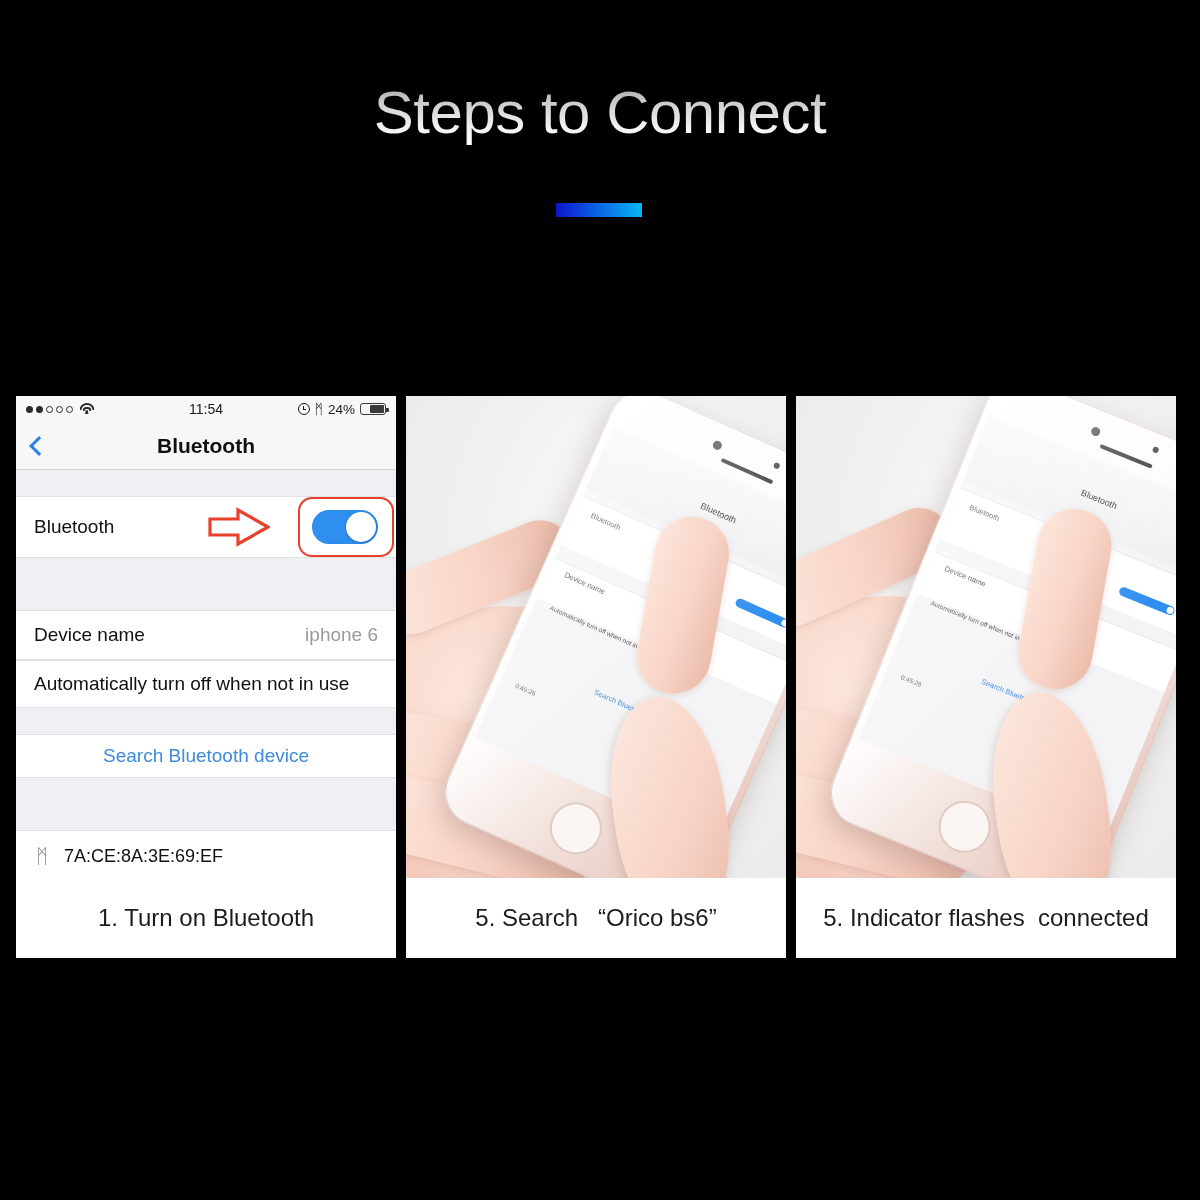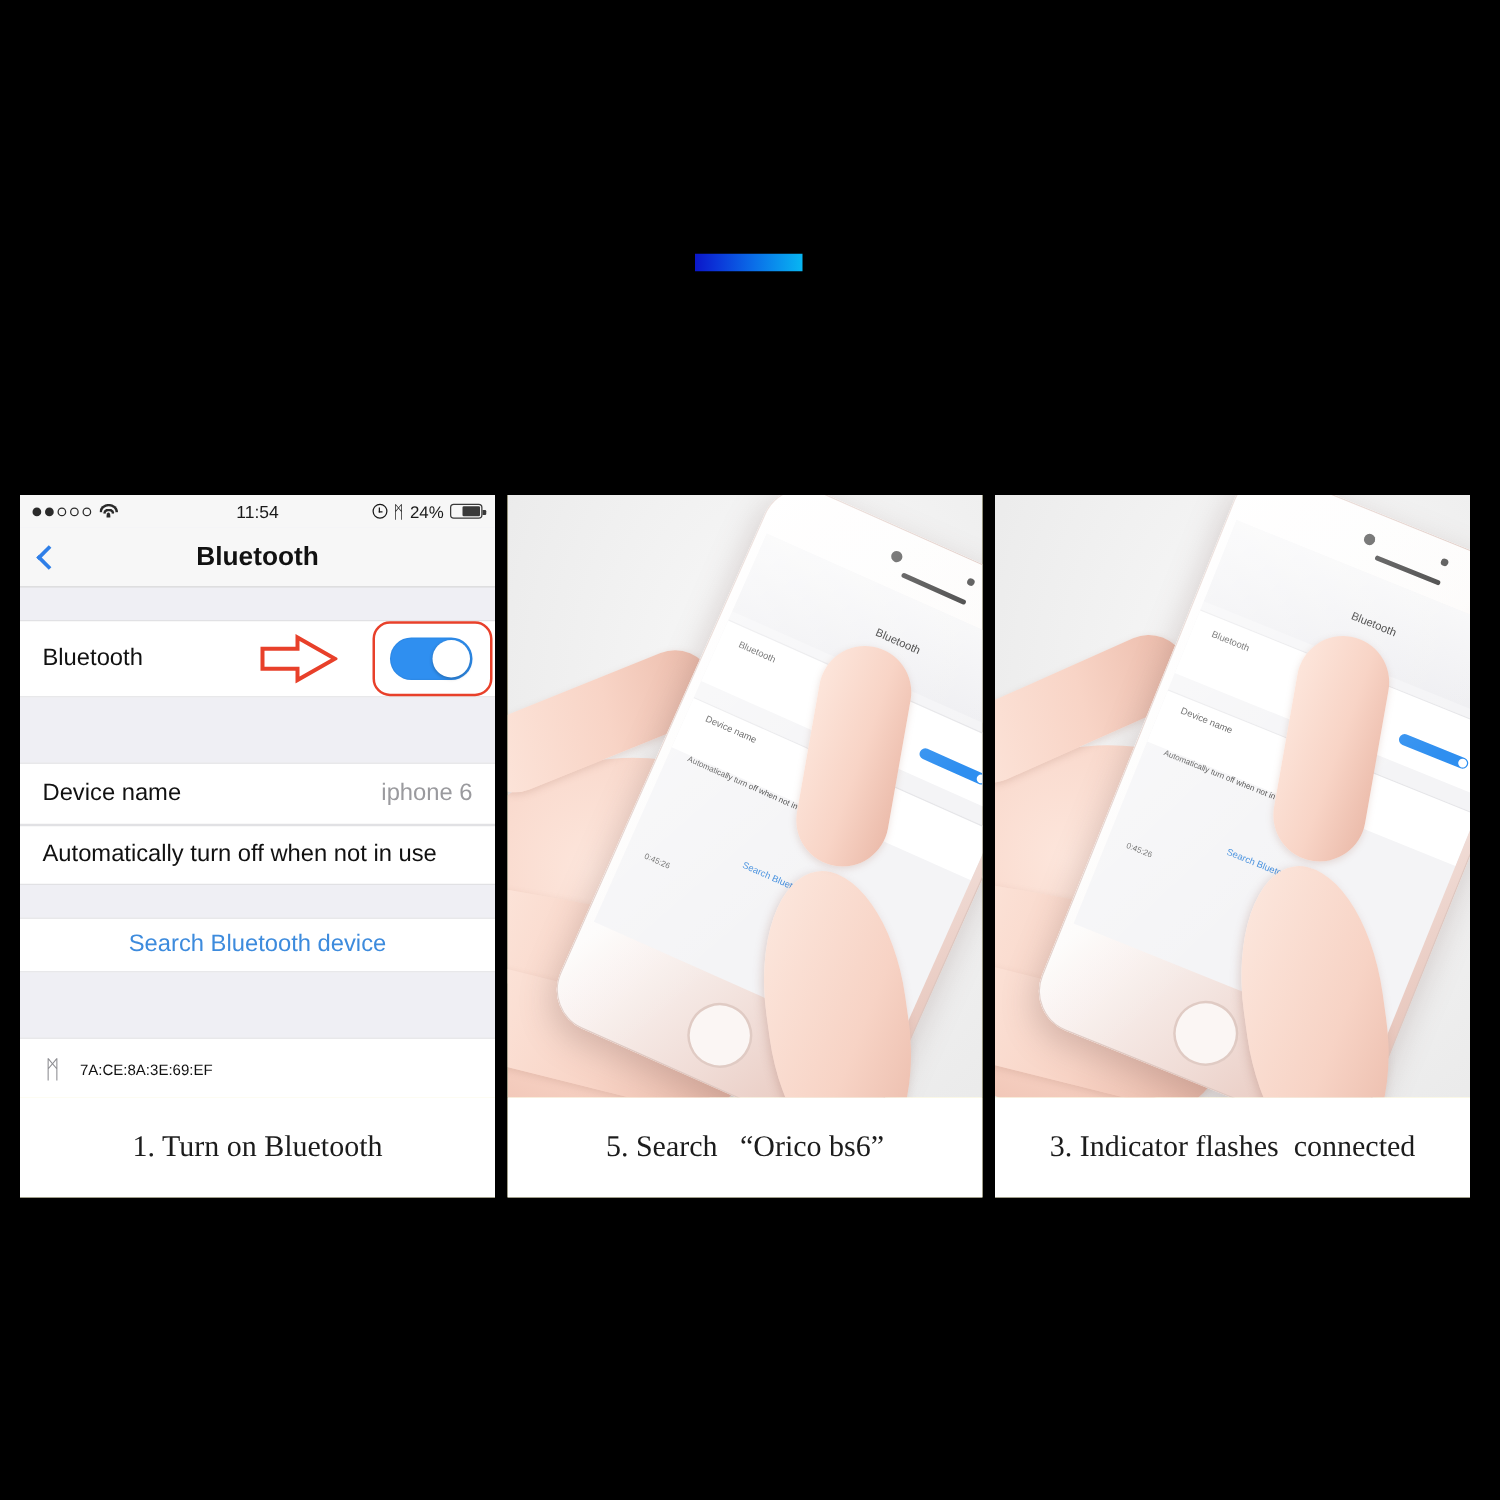--- a/index.html
+++ b/index.html
@@ -28,21 +28,21 @@
   }
 
   
   .panels{ position:absolute; left:16px; top:396px; width:1160px; height:562px;
            display:flex; gap:10px; }
   .panel{ width:390px; height:562px; background:#fef9c3; position:relative; overflow:hidden;
           display:flex; flex-direction:column; }
   .panel-body{ flex:1 1 auto; position:relative; overflow:hidden; }
   .caption-band{
     height:80px; background:#fff; display:flex; align-items:center; justify-content:center;
-    font-size:24px; color:#1c1c1c; font-weight:300; white-space:pre;font-family:Liberation Serif, serif;
+    font-size:24px; color:#1c1c1c; font-weight:300; white-space:pre;
   }
 
   
   .ios{ position:absolute; inset:0; background:#efeff4; color:#000;
         font-family:"Liberation Sans", sans-serif; }
   .statusbar{ height:26px; background:#f7f7f7; display:flex; align-items:center;
               padding:0 10px; font-size:14px; color:#1a1a1a; position:relative; }
   .sb-left{ display:flex; align-items:center; gap:6px; }
   .dots{ display:flex; align-items:center; gap:3px; }
   .dot{ width:7px; height:7px; border-radius:50%; background:#2b2b2b; }
@@ -77,21 +77,21 @@
 
   .gap{ background:#efeff4; }
   .row{ background:#fff; display:flex; align-items:center; padding:0 18px;
         border-top:1px solid #e1e1e4; border-bottom:1px solid #e1e1e4; }
   .row .label{ font-size:19px; color:#111; font-weight:400; }
   .row .value{ margin-left:auto; font-size:19px; color:#9a9a9e; }
   .row.link{ justify-content:center; }
   .row.link .label{ color:#3d8bdd; font-size:19px; }
   .row.device{ gap:14px; }
   .row.device .bt{ font-size:20px; color:#8e8e93; width:16px; text-align:center; }
-  .row.device .label{ font-size:12px; }
+  .row.device .label{ font-size:18px; }
 
   
   .toggle-wrap{ margin-left:auto; position:relative; display:flex; align-items:center; }
   .toggle{ width:66px; height:34px; border-radius:17px; background:#2f8ff0; position:relative;
            box-shadow:inset 0 0 0 1px rgba(0,0,0,.04); }
   .toggle .knob{ position:absolute; right:2px; top:2px; width:30px; height:30px;
                  border-radius:50%; background:#fff; box-shadow:0 1px 3px rgba(0,0,0,.28); }
   .hl-box{ position:absolute; left:-14px; top:-13px; width:96px; height:60px;
            border:2.5px solid #e8402a; border-radius:14px; pointer-events:none; }
   .red-arrow{ position:absolute; right:108px; top:50%; transform:translateY(-50%);
@@ -137,20 +137,21 @@
   .mini .m-mac{ position:absolute; left:6%; font-size:6.5px; color:#555; }
   .mini .m-spin{ position:absolute; width:14px; height:14px; border-radius:50%;
                  border:1.4px solid #8fbde6; }
 
   .glare{ position:absolute; background:linear-gradient(115deg, rgba(255,255,255,.55), rgba(255,255,255,0) 60%); }
 </style>
 </head>
 <body>
 
 <div class="header">
+  <div class="main-title">Steps to Connect</div>
   <div class="accent-bar"></div>
 </div>
 
 <div class="panels">
 
   <div class="panel">
     <div class="panel-body">
       <div class="ios">
 
         <div class="statusbar">
@@ -299,16 +300,16 @@
             </div>
           </div>
           <div class="homebtn" style="left:113px; bottom:14px; width:52px; height:52px;"></div>
           <div class="glare" style="left:0; top:0; width:282px; height:478px; border-radius:34px;"></div>
         </div>
 
         <div class="thumb" style="left:200px; top:296px; width:112px; height:240px; transform:rotate(-8deg);"></div>
         <div class="finger" style="left:232px; top:112px; width:74px; height:182px; border-radius:40px; transform:rotate(10deg);"></div>
       </div>
     </div>
-    <div class="caption-band">3. Indicator flashes  connected</div>
+    <div class="caption-band">5. Indicator flashes  connected</div>
   </div>
 
 </div>
 
 </body></html>

